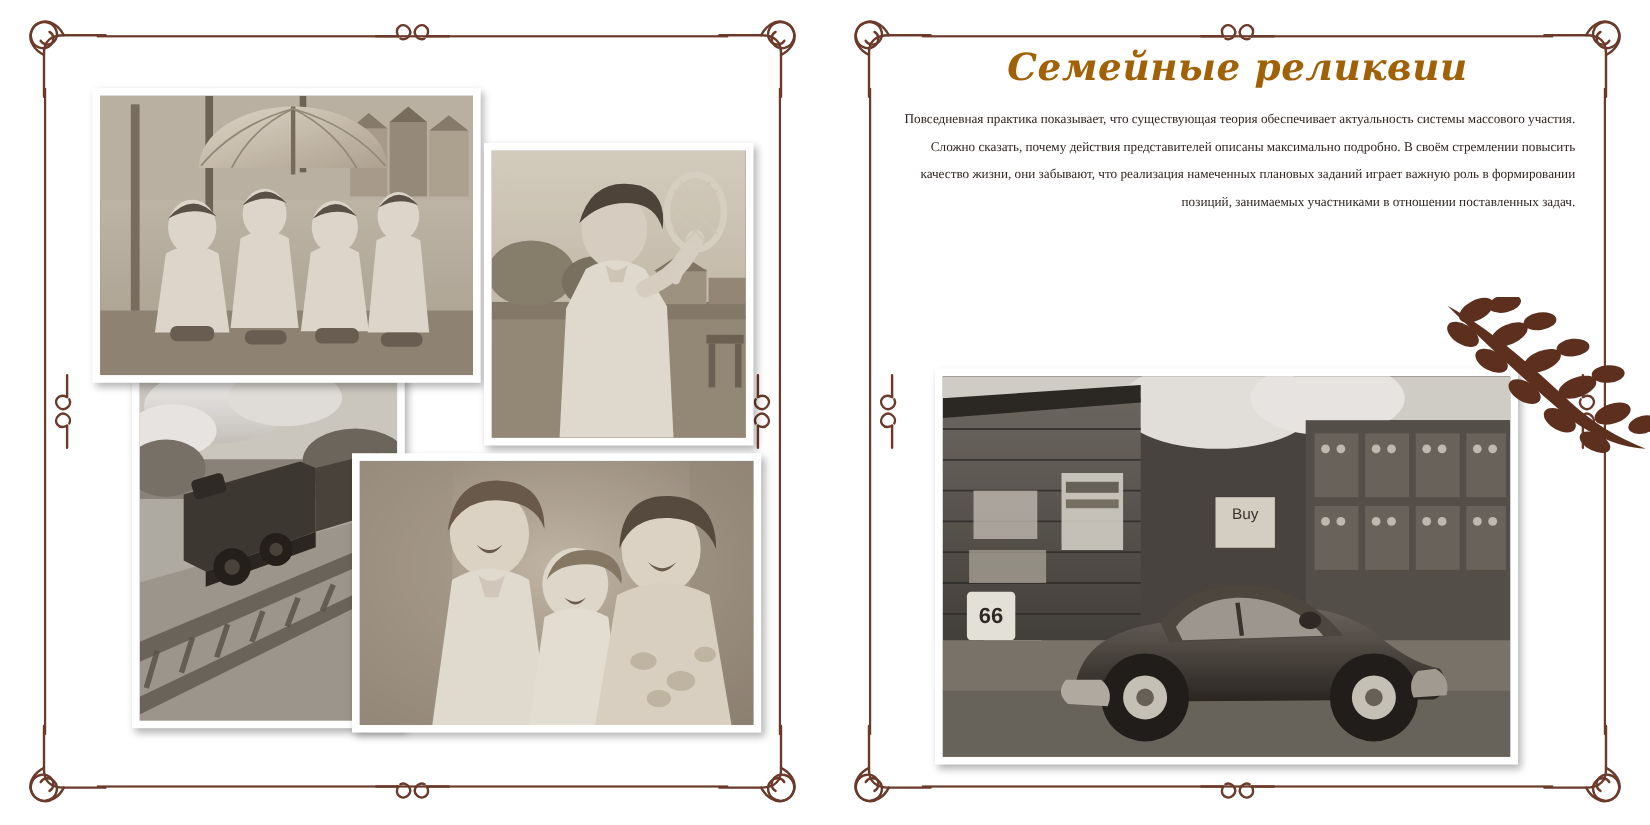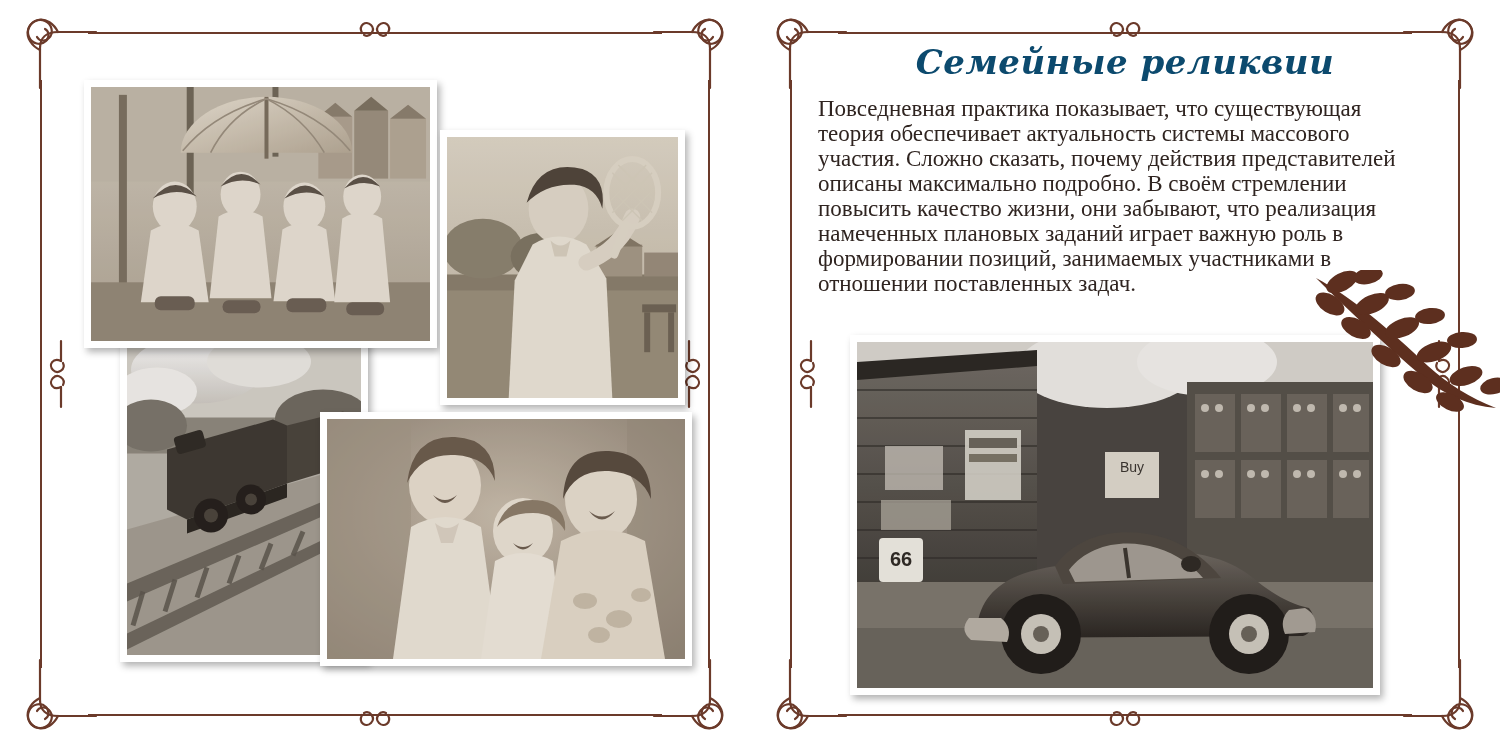--- a/index.html
+++ b/index.html
@@ -97,30 +97,30 @@
     position: absolute;
     top: 42px;
     left: 0;
     width: 750px;
     text-align: center;
     font-family: "DejaVu Serif", serif;
     font-style: italic;
     font-weight: 700;
     font-size: 34px;
     letter-spacing: 0.5px;
-    color: #0c4a6e;
+    color: #a16207;
   }
   .body-text {
     position: absolute;
     top: 96px;
     left: 68px;
     width: 614px;
-    text-align: left;
+    text-align: right;
     font-family: "Liberation Serif", serif;
-    font-size: 23px;
+    font-size: 12px;
     line-height: 25px;
     color: #2f2420;
   }
 
   .branch {
     position: absolute;
     right: -10px;
     top: 270px;
     width: 200px;
     height: 150px;

